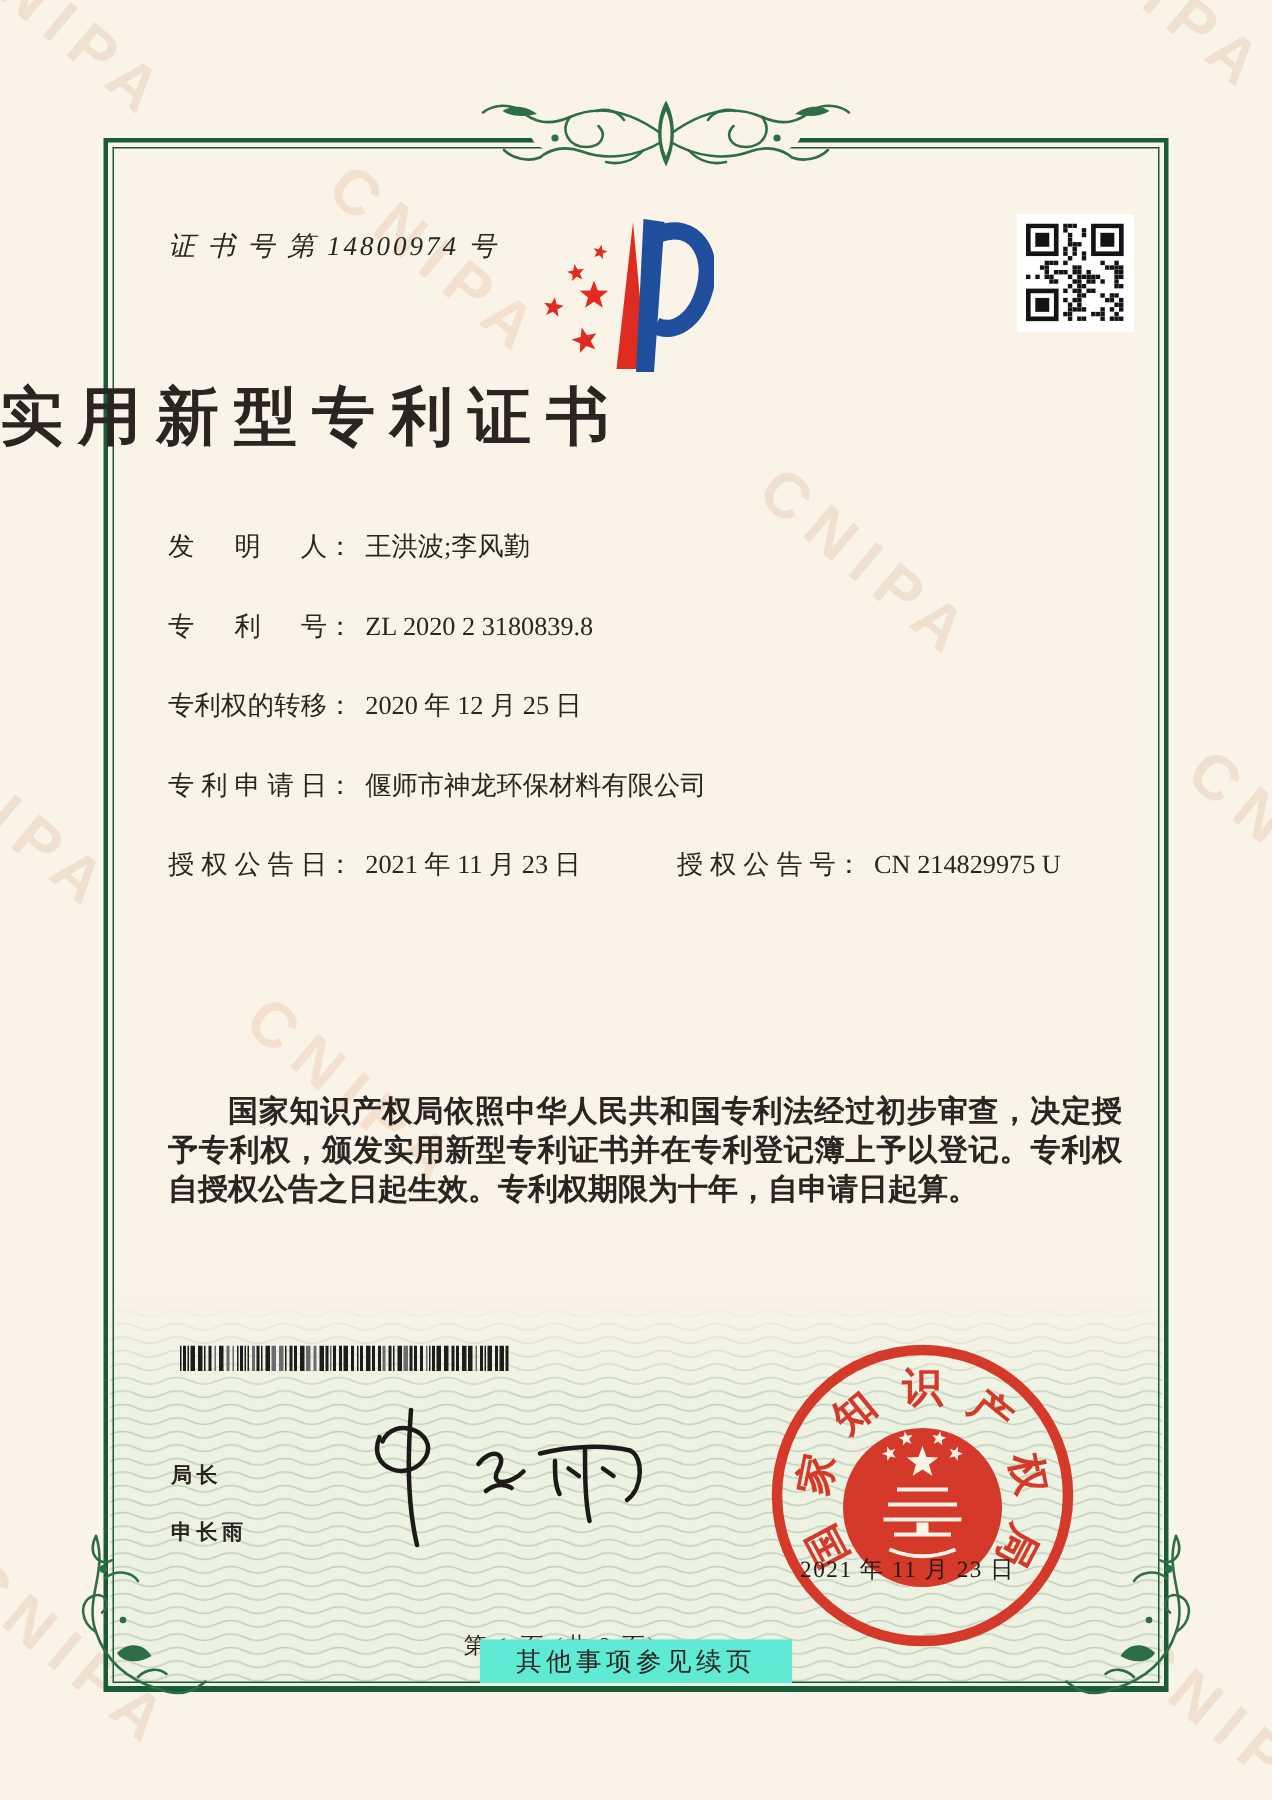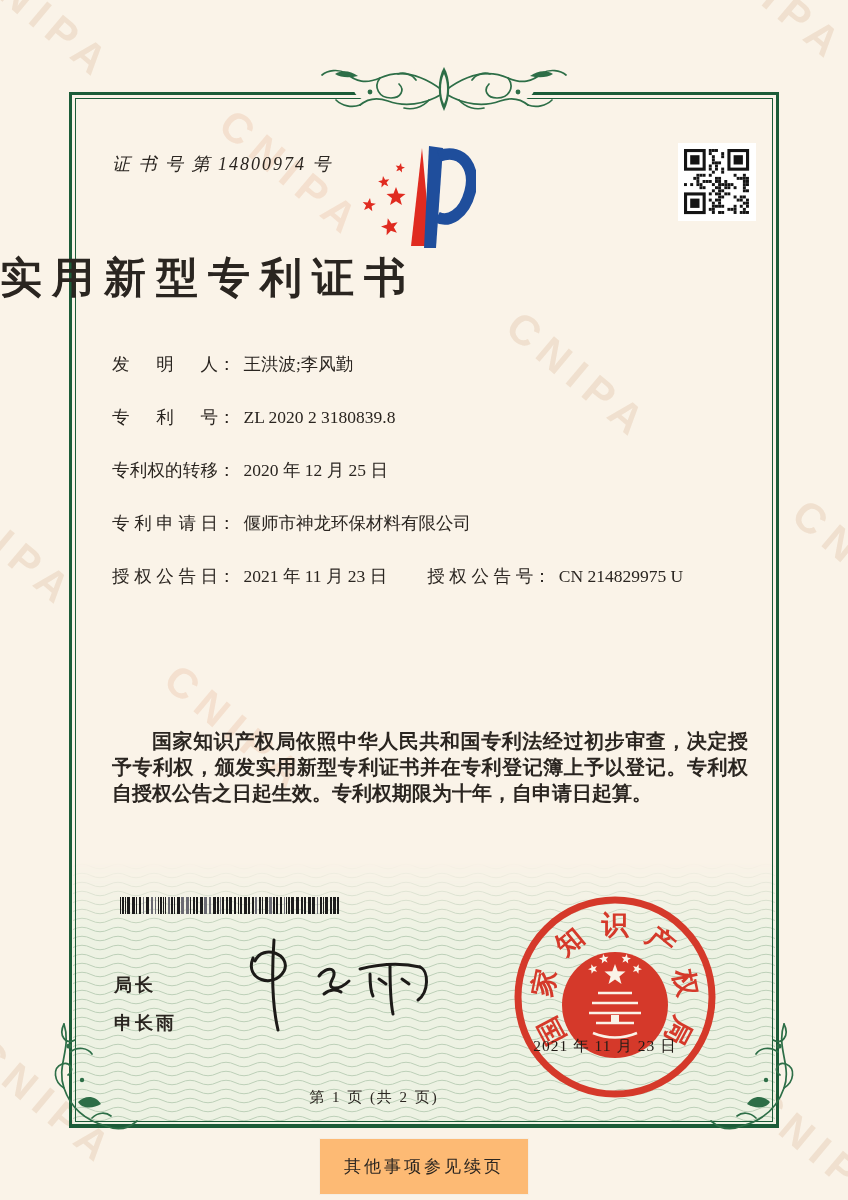--- a/index.html
+++ b/index.html
@@ -54,36 +54,36 @@
     left:0;top:250px;width:672px;margin:0;
     font-size:42px;font-weight:bold;letter-spacing:10px;font-family:Liberation Serif, serif;
   }
   .fields{left:112px;top:352px;width:640px;font-size:17.5px;}
   .frow{margin-bottom:29px;white-space:nowrap;}
   .flabel{
     display:inline-block;width:106px;text-align:justify;text-align-last:justify;
     vertical-align:top;
   }
   .fcolon{display:inline-block;margin-right:8px;}
-  .grant-no{display:inline-block;margin-left:40px;}
+  .grant-no{display:inline-block;margin-left:64px;}
   .paras{left:112px;top:728px;width:636px;font-size:20px;line-height:26px;text-align:justify;font-weight:bold;}
   .paras p{margin:0;text-indent:2em;}
   .barcode{left:120px;top:897px;line-height:0;}
-  .sig-labels{left:114px;top:966px;font-family:Liberation Sans, sans-serif;font-size:18px;font-weight:600;line-height:38px;letter-spacing:3px;}
+  .sig-labels{left:114px;top:966px;font-family:Liberation Mono, monospace;font-size:14px;font-weight:600;line-height:38px;letter-spacing:3px;}
   .signature{left:222px;top:928px;}
   .seal{left:511px;top:893px;}
   .seal-char{font-size:27px;font-weight:bold;fill:var(--seal-red);font-family:var(--sans);text-anchor:middle;}
   .seal-date{
     left:495px;top:1036px;width:220px;text-align:center;
     font-size:15.5px;letter-spacing:1px;color:#211c17;
   }
   .pageinfo{left:0;top:1088px;width:748px;text-align:center;font-size:15px;letter-spacing:2px;}
   .contnote{
-    left:50%;top:1139px;transform:translateX(-50%);
-    background:#fdba74;padding:16px 24px;font-size:17px;letter-spacing:3px;white-space:nowrap;
+    left:50%;top:1093px;transform:translateX(-50%);
+    background:#5eead4;padding:3px 24px;font-size:17px;letter-spacing:3px;white-space:nowrap;
     box-shadow:0 0 0 1px rgba(0,0,0,0.02);
   }
 </style>
 </head>
 <body>
 
 <div class="page">
 
   <span class="wm" style="left:-45px;top:-8px">CNIPA</span>
   <span class="wm" style="left:688px;top:-26px">CNIPA</span>

